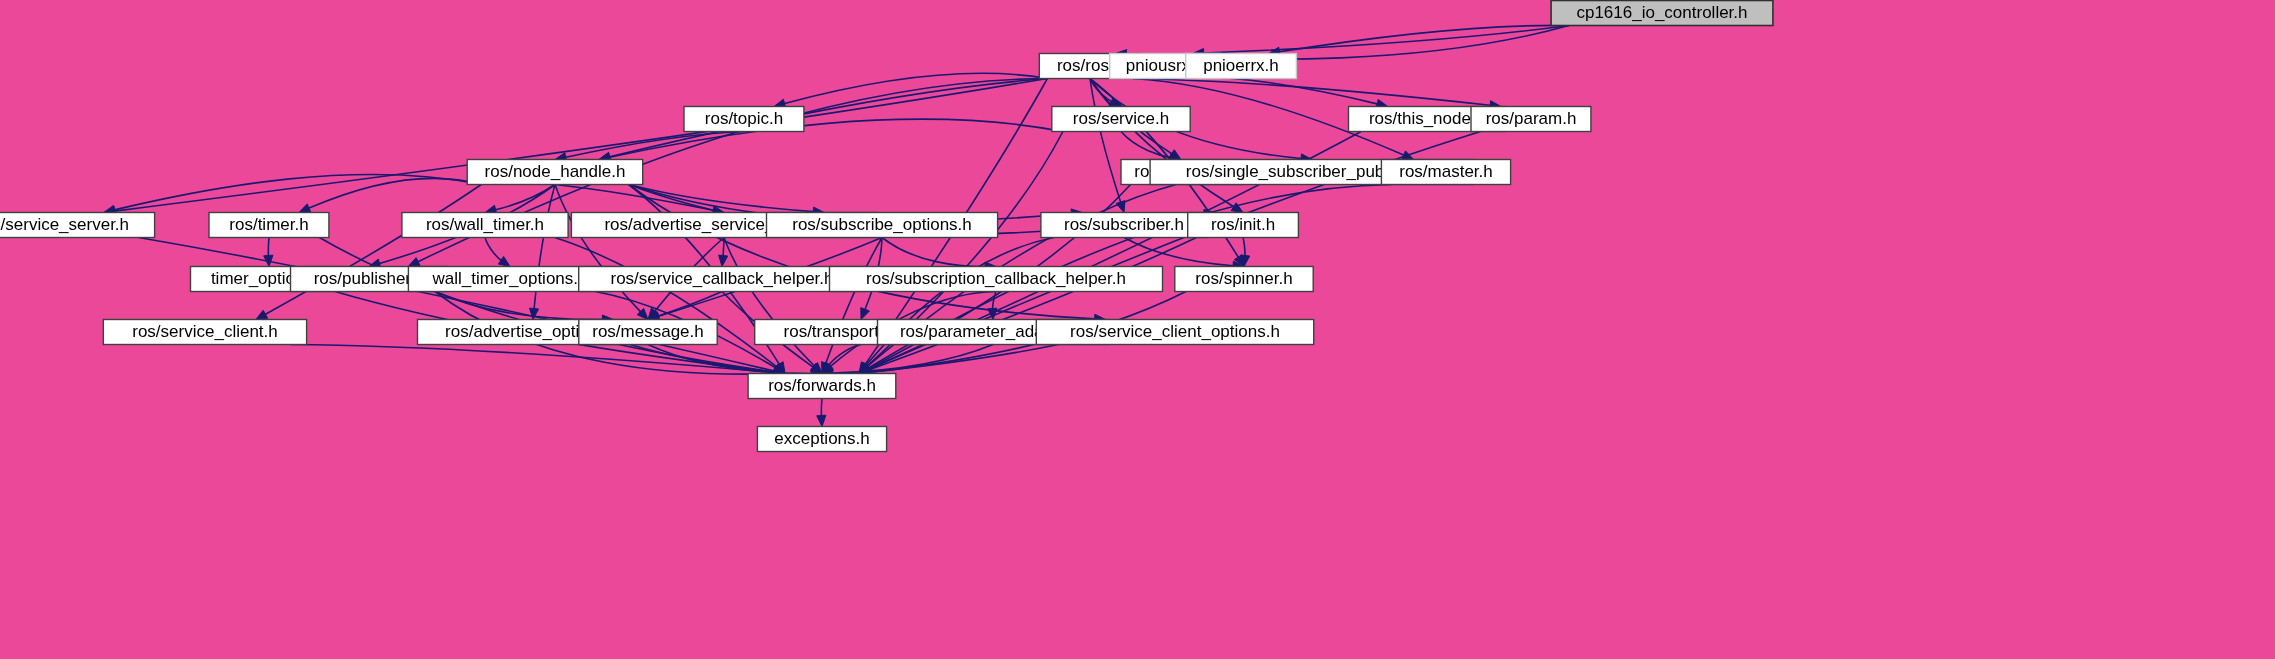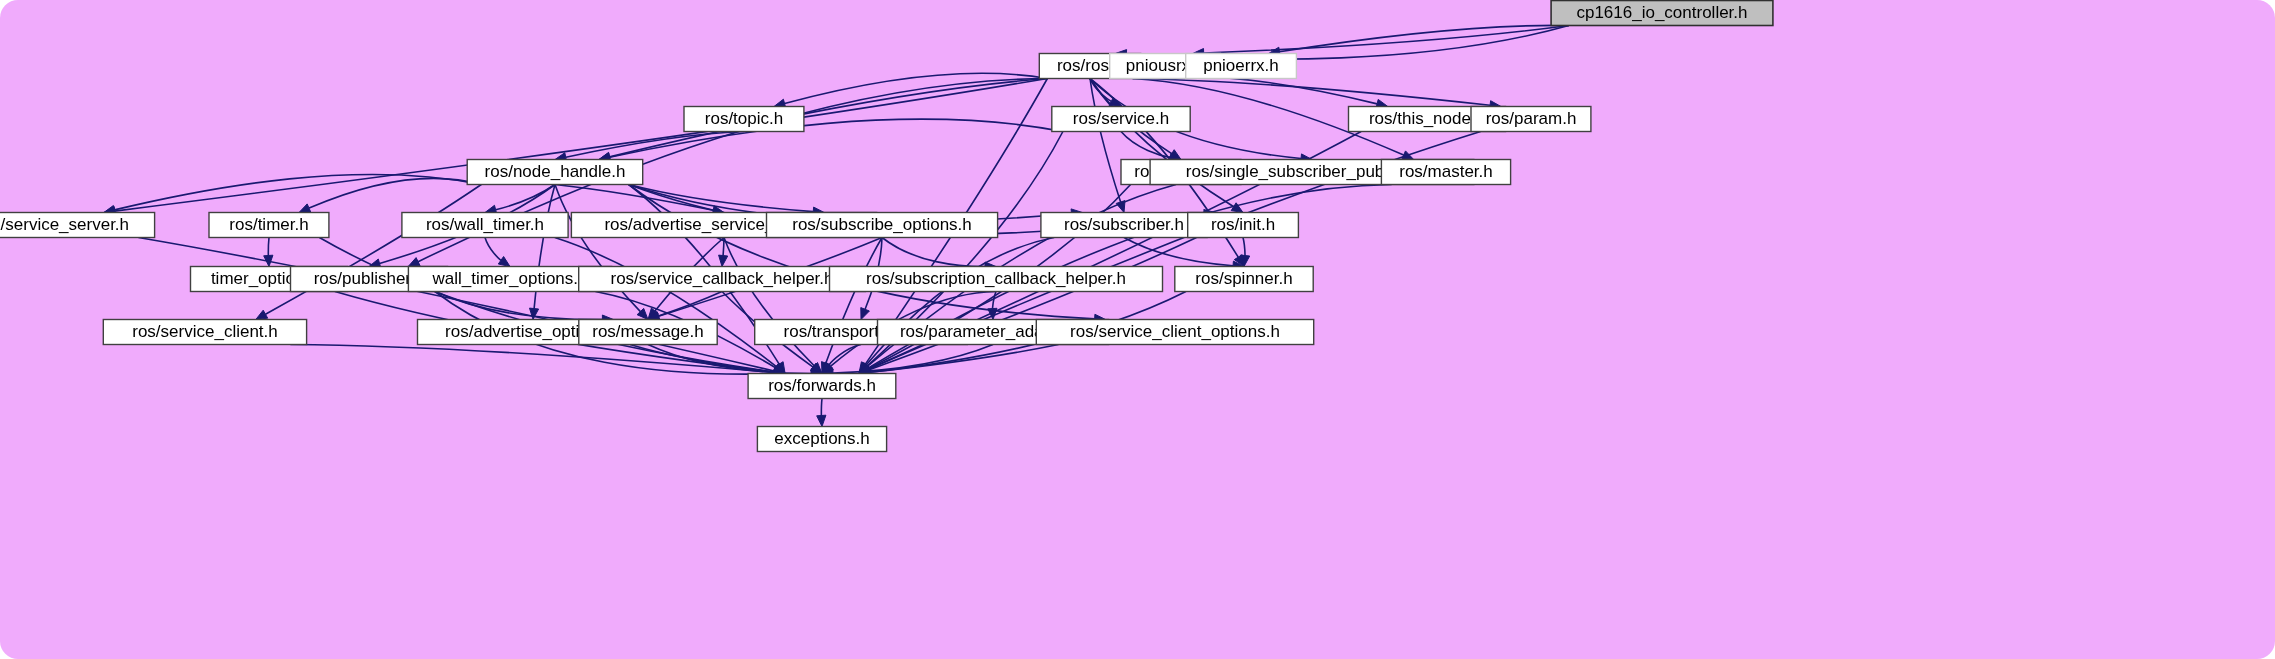--- a/index.html
+++ b/index.html
@@ -7,23 +7,22 @@
     padding: 0;
     background: #ffffff;
   }
   body {
     font-family: "Liberation Sans", sans-serif;
   }
   #graph-root {
     position: relative;
     width: 2275px;
     height: 659px;
-    background: #f0abfc;
+    background: #ec4899;
     overflow: hidden;
-    border-radius: 18px;
   }
   svg#graph-svg {
     position: absolute;
     top: 0;
     left: 0;
     width: 2275px;
     height: 659px;
     display: block;
   }
   .edge-path {

